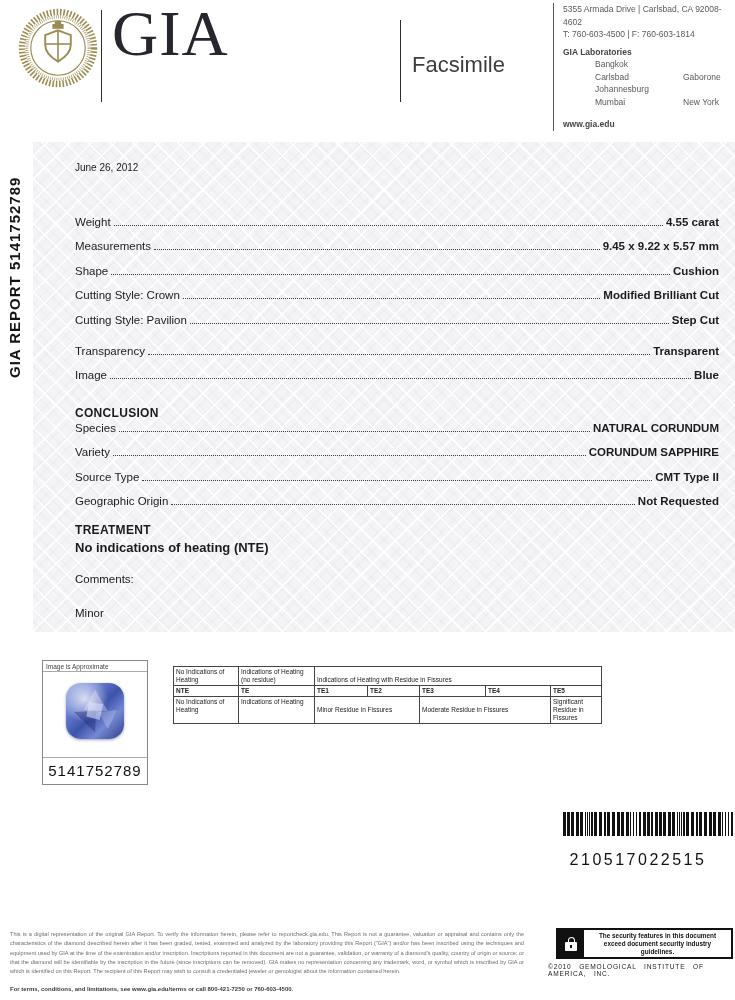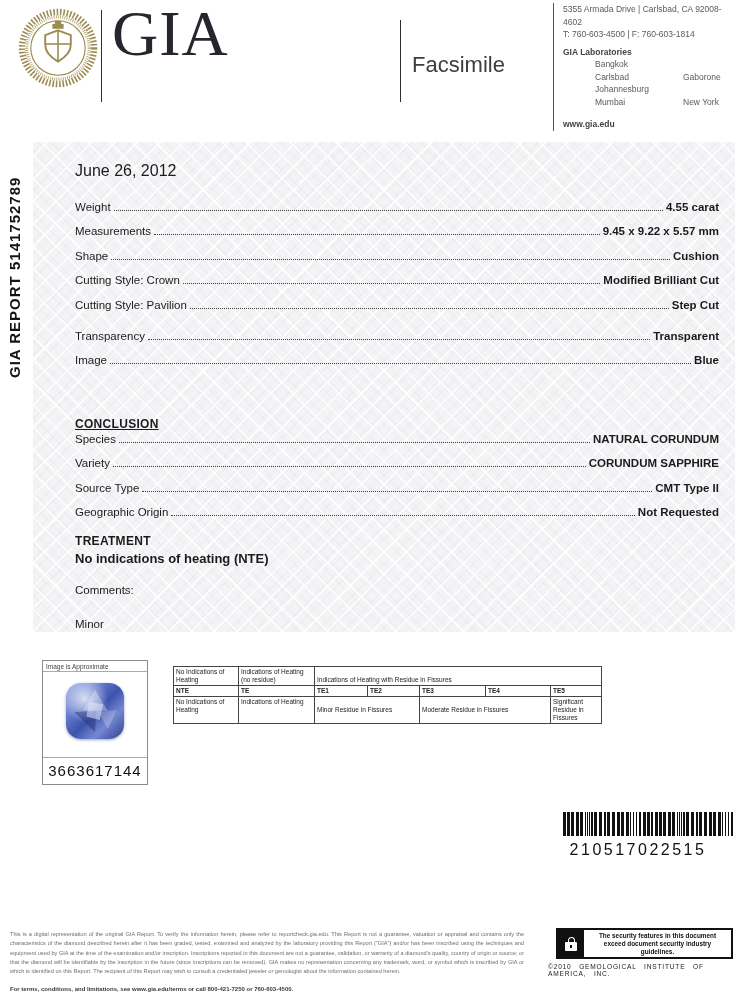--- a/index.html
+++ b/index.html
@@ -32,28 +32,28 @@
 
   
   .body-panel{position:absolute;left:33px;top:142px;width:702px;height:490px;
       background-color:#f4f4f6;
       background-image:
         repeating-linear-gradient(45deg,rgba(255,255,255,.9) 0 1.5px,transparent 1.5px 16px),
         repeating-linear-gradient(-45deg,rgba(255,255,255,.9) 0 1.5px,transparent 1.5px 16px),
         repeating-linear-gradient(45deg,rgba(120,120,140,.03) 7px 9px,transparent 9px 16px),
         repeating-linear-gradient(-45deg,rgba(120,120,140,.03) 7px 9px,transparent 9px 16px);
       box-sizing:border-box;padding:20px 16px 0 42px;}
-  .rpt-date{font-size:16px;margin-bottom:21px;}
+  .rpt-date{font-size:10px;margin-bottom:43px;}
   .frow{display:flex;align-items:baseline;height:24.4px;font-size:11.5px;}
   .frow .lbl{white-space:nowrap;}
   .frow .leader{flex:1;border-bottom:1.6px dotted #3c3c3c;margin:0 3px 3px 3px;}
   .frow .val{white-space:nowrap;font-weight:bold;}
   .frow.gap{margin-top:7px;}
   .sec-head{font-size:12px;font-weight:bold;letter-spacing:.3px;}
-  .concl-head{margin-top:38px;margin-bottom:2px;text-decoration:underline;}
+  .concl-head{margin-top:12px;margin-bottom:2px;}
   .treat-head{margin-top:4px;}
   .treat-line{font-size:13px;font-weight:bold;margin-top:3px;}
   .comments-lbl{font-size:11.5px;margin-top:18px;}
   .comments-val{font-size:11.5px;margin-top:22px;}
 
   
   .photo-box{position:absolute;left:42px;top:660px;width:106px;height:125px;
              border:1px solid #8a8a8a;background:#fff;box-sizing:border-box;}
   .photo-cap{font-size:6.5px;color:#444;padding:2px 0 1px 3px;border-bottom:1px solid #aaa;}
   .photo-area{position:relative;height:85px;border-bottom:1px solid #aaa;}
@@ -75,21 +75,21 @@
   .legend td{border:1px solid #444;padding:1px 2px;vertical-align:top;background:#fff;}
   .legend td.code{font-weight:bold;}
   .legend td.vbot{vertical-align:bottom;}
   .c1{width:60px;}.c2{width:71px;}.c3{width:48px;}.c4{width:47px;}.c5{width:61px;}.c6{width:60px;}.c7{width:46px;}
 
   
   .barcode-wrap{position:absolute;left:563px;top:812px;width:150px;text-align:center;}
   .bars{height:24px;font-size:0;white-space:nowrap;}
   .bars i{display:inline-block;height:24px;background:#111;}
   .bars b{display:inline-block;height:24px;background:transparent;}
-  .bc-num{font-size:16px;letter-spacing:2.5px;color:#111;margin-top:5px;}
+  .bc-num{font-size:16px;letter-spacing:2.5px;color:#111;margin-top:15px;}
 
   
   .disclaimer{position:absolute;left:10px;top:930px;width:514px;font-size:5.6px;
               line-height:9.3px;color:#6e6e6e;text-align:justify;}
   .terms{position:absolute;left:10px;top:986px;font-size:6px;font-weight:bold;color:#3a3a3a;}
   .sec-box{position:absolute;left:556px;top:928px;width:177px;height:31px;border:2px solid #111;
            box-sizing:border-box;display:flex;background:#111;}
   .lock-cell{width:26px;display:flex;align-items:center;justify-content:center;background:#111;}
   .lock{position:relative;width:13px;height:14px;}
   .lock-shackle{position:absolute;left:3px;top:0;width:5px;height:6px;border:1.6px solid #fff;
@@ -213,21 +213,21 @@
   <div class="photo-box">
     <div class="photo-cap">Image is Approximate</div>
     <div class="photo-area">
       <div class="gem">
         <div class="facet f1"></div>
         <div class="facet f2"></div>
         <div class="facet f3"></div>
         <div class="facet f4"></div>
       </div>
     </div>
-    <div class="photo-num">3663617144</div>
+    <div class="photo-num">5141752789</div>
   </div>
 
   <table class="legend">
     <tbody>
         <tr>
       <td class="c1">No Indications of Heating</td>
       <td class="c2">Indications of Heating (no  residue)</td>
       <td class="vbot" colspan="5">Indications of Heating with Residue in Fissures</td>
     </tr>
     <tr>

